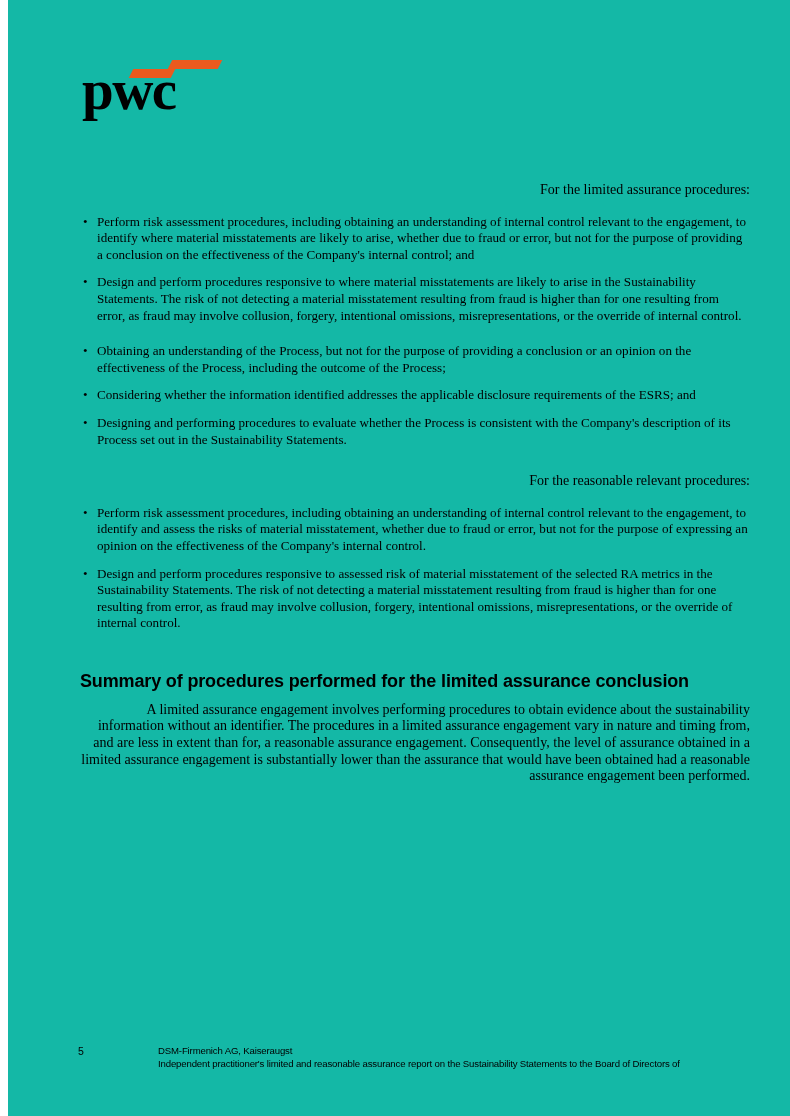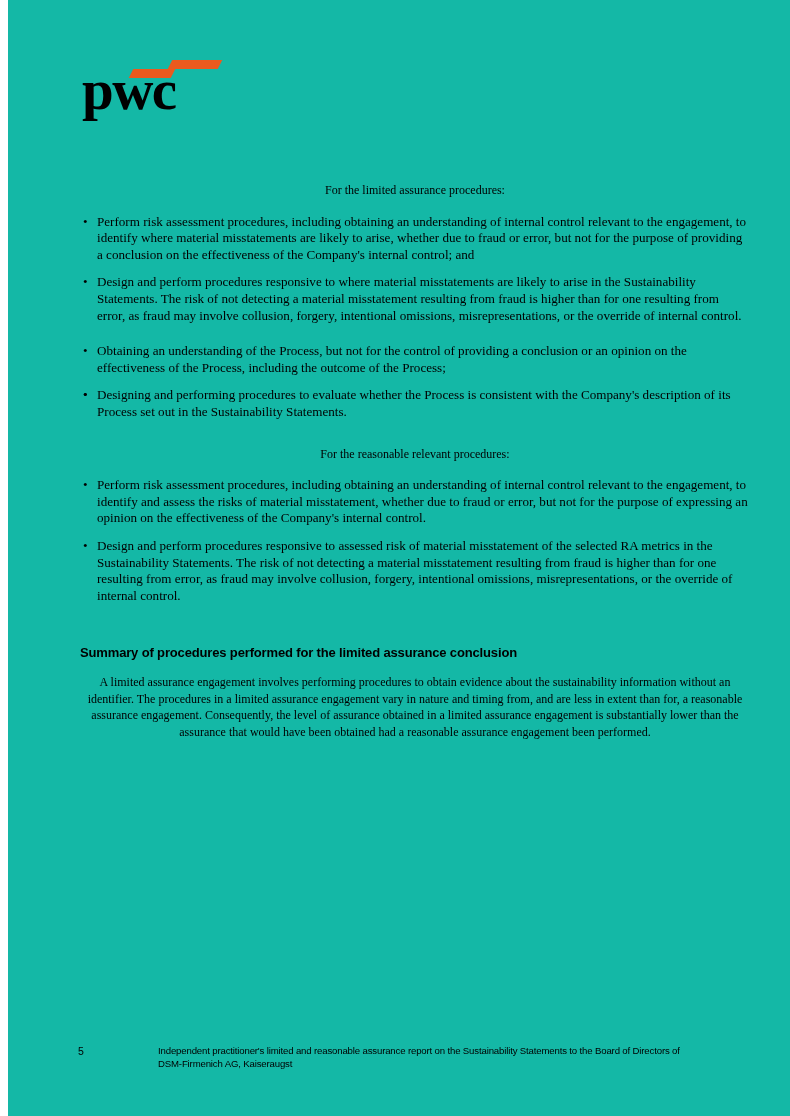--- a/index.html
+++ b/index.html
@@ -74,23 +74,23 @@
   
   .content {
     position: absolute;
     left: 72px;
     top: 182px;
     width: 670px;
   }
 
   p.para {
     margin: 0 0 12px 0;
-    font-size: 12px;
+    font-size: 14px;
     line-height: 16.6px;
-    text-align: center;
+    text-align: right;
     color: #000000;
   }
   p.para.loose {
     line-height: 25px;
     margin-bottom: 14px;
   }
   p.para.tight-after {
     margin-bottom: 14px;
     font-family: Liberation Serif, serif;
   }
@@ -122,21 +122,21 @@
     line-height: 16.6px;
   }
 
   .section-gap-sm { height: 7px; }
   .section-gap-md { height: 13px; }
   .section-gap-lg { height: 22px; }
 
   h2.section-heading {
     margin: 0 0 13px 0;
     font-family: "Liberation Sans", "DejaVu Sans", sans-serif;
-    font-size: 13px;
+    font-size: 18px;
     line-height: 16px;
     font-weight: bold;
     letter-spacing: -0.15px;
     color: #000000;
   }
 
   
   .footer {
     position: absolute;
     left: 0;
@@ -193,24 +193,25 @@
         <span>Design and perform procedures responsive to where material misstatements are likely to arise in the Sustainability Statements. The risk of not detecting a material misstatement resulting from fraud is higher than for one resulting from error, as fraud may involve collusion, forgery, intentional omissions, misrepresentations, or the override of internal control.</span>
       </li>
     </ul>
 
     <div class="section-gap-sm"></div>
 
 
     <ul class="bullets">
       <li>
         <span class="bullet-dot">•</span>
-        <span>Obtaining an understanding of the Process, but not for the control of providing a conclusion or an opinion on the effectiveness of the Process, including the outcome of the Process;</span>
-      </li>
-      <li>
-        <span class="bullet-dot">•</span>
+        <span>Obtaining an understanding of the Process, but not for the purpose of providing a conclusion or an opinion on the effectiveness of the Process, including the outcome of the Process;</span>
+      </li>
+      <li>
+        <span class="bullet-dot">•</span>
+        <span>Considering whether the information identified addresses the applicable disclosure requirements of the ESRS; and</span>
       </li>
       <li>
         <span class="bullet-dot">•</span>
         <span>Designing and performing procedures to evaluate whether the Process is consistent with the Company's description of its Process set out in the Sustainability Statements.</span>
       </li>
     </ul>
 
     <div class="section-gap-md"></div>
 
     <p class="para lead">For the reasonable relevant procedures:</p>
@@ -234,18 +235,18 @@
     <h2 class="section-heading">Summary of procedures performed for the limited assurance conclusion</h2>
 
     <p class="para tight-after">A limited assurance engagement involves performing procedures to obtain evidence about the sustainability information without an identifier. The procedures in a limited assurance engagement vary in nature and timing from, and are less in extent than for, a reasonable assurance engagement. Consequently, the level of assurance obtained in a limited assurance engagement is substantially lower than the assurance that would have been obtained had a reasonable assurance engagement been performed.</p>
 
 
   </div>
 
   <div class="footer">
     <div class="footer-pageno">5</div>
     <div class="footer-text">
+      <span>DSM-Firmenich AG, Kaiseraugst</span>
       <span>Independent practitioner's limited and reasonable assurance report on the Sustainability Statements to the Board of Directors of</span>
-      <span>DSM-Firmenich AG, Kaiseraugst</span>
     </div>
   </div>
 
 </div>
 
 </body></html>

